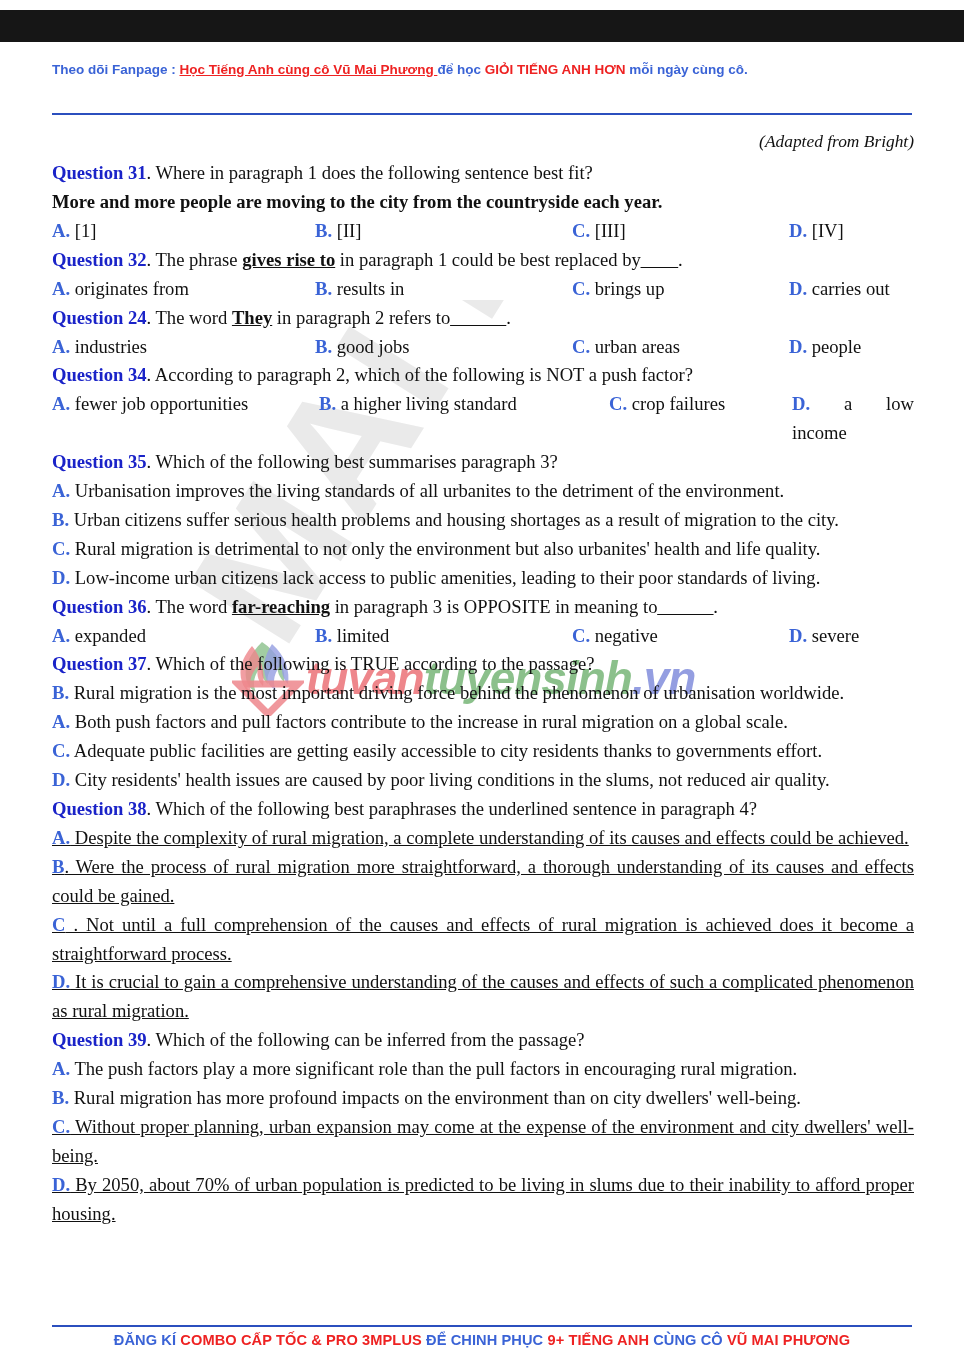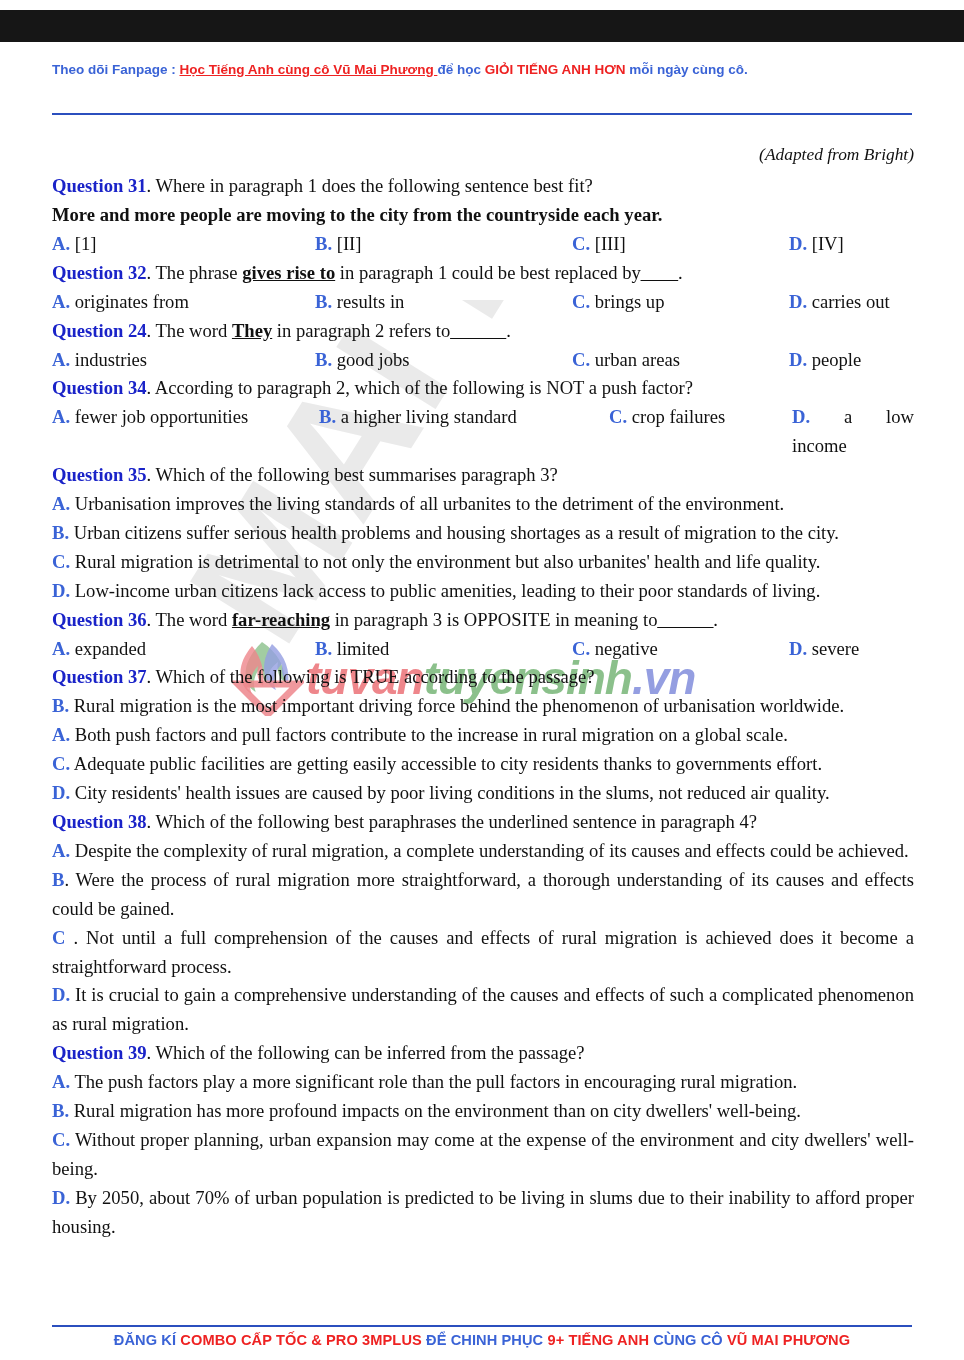--- a/index.html
+++ b/index.html
@@ -89,21 +89,20 @@
 
   
   #content {
     position: absolute; left: 52px; top: 128px;
     width: 862px;
     z-index: 3;
     font-size: 18.6px;
     line-height: 1.555;
     color: #111111;
     text-align: justify;
-    margin-top: 13px;
   }
   .source {
     text-align: right;
     font-style: italic;
     font-size: 17.4px;
     margin: 0 0 4px 0;
   }
   .qline { margin: 0; }
   .qnum {
     color: #1a23c8;
@@ -126,21 +125,21 @@
   .c1 { width: 228px; }
   .c2 { width: 222px; }
   .c3 { width: 182px; }
   .c4 { flex: 1; }
   
   .optrow.tight .c1 { width: 232px; }
   .optrow.tight .c2 { width: 255px; }
   .optrow.tight .c3 { width: 148px; }
 
   .full { margin: 0; }
-  .just { text-align: justify; text-justify: inter-word; }
+  .just { text-align: justify; text-justify: inter-word; text-decoration: underline; }
 
   
   #footer-rule {
     position: absolute; left: 52px; top: 1325px;
     width: 860px; height: 0;
     border-top: 2.5px solid #2b4fbe;
     z-index: 3;
   }
   #footer {
     position: absolute; left: 52px; top: 1332px;

